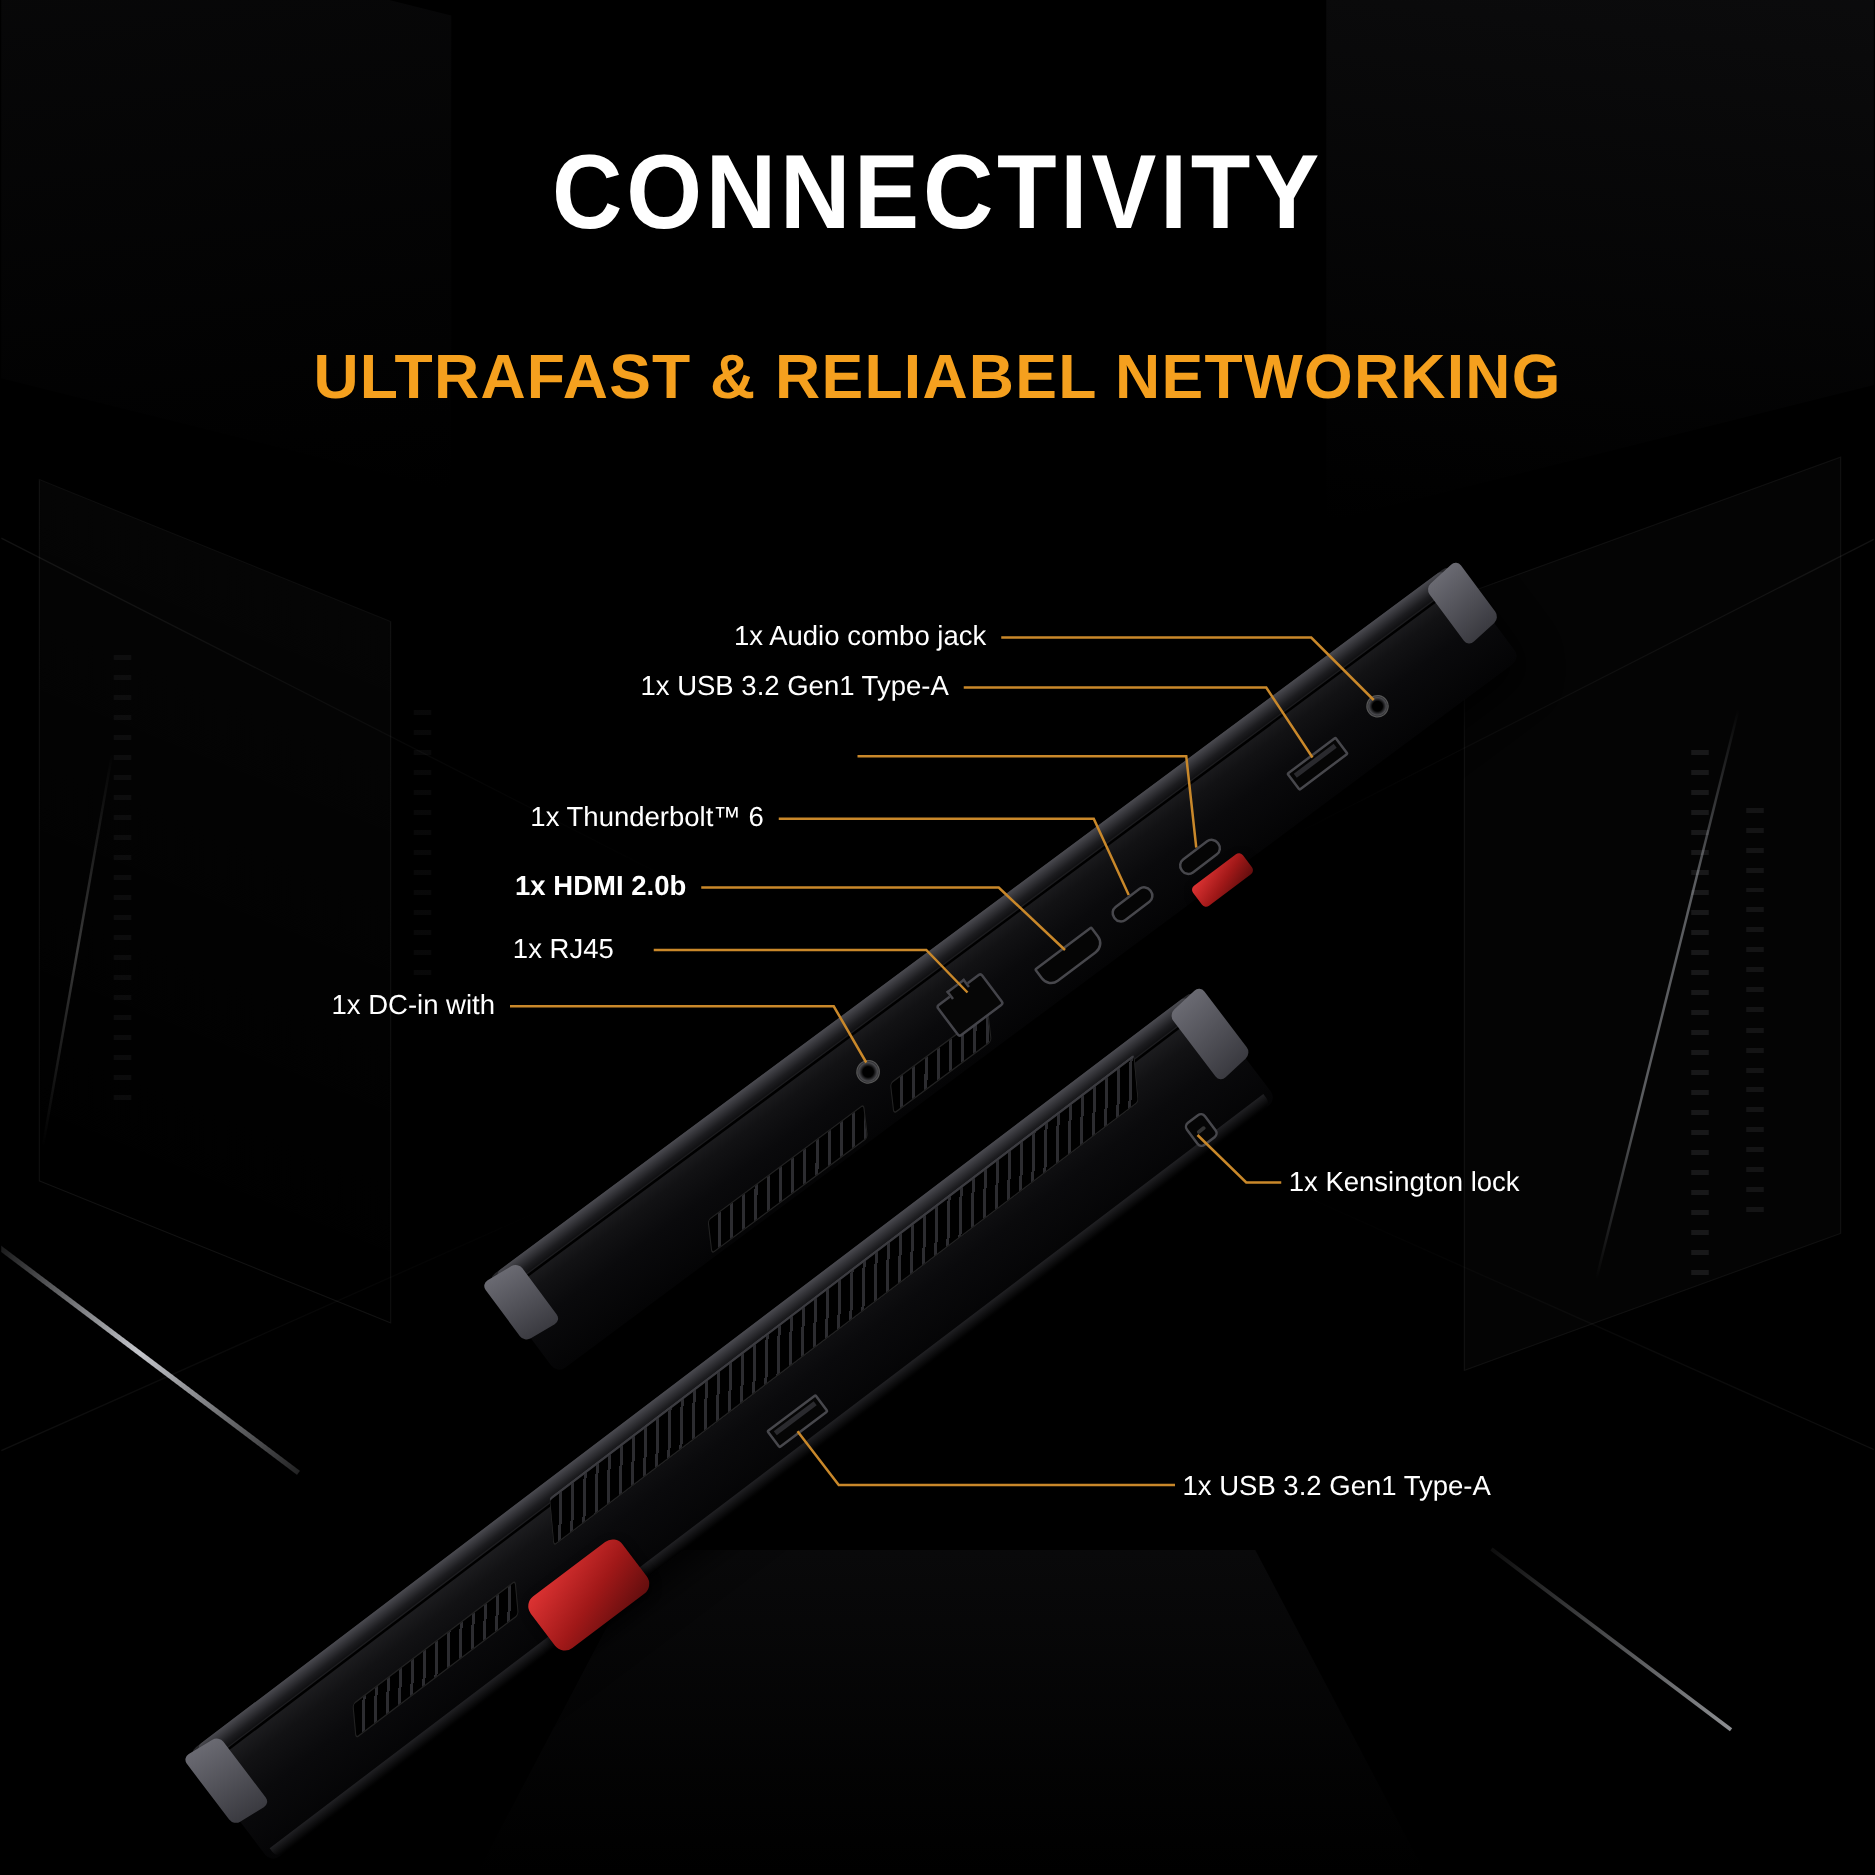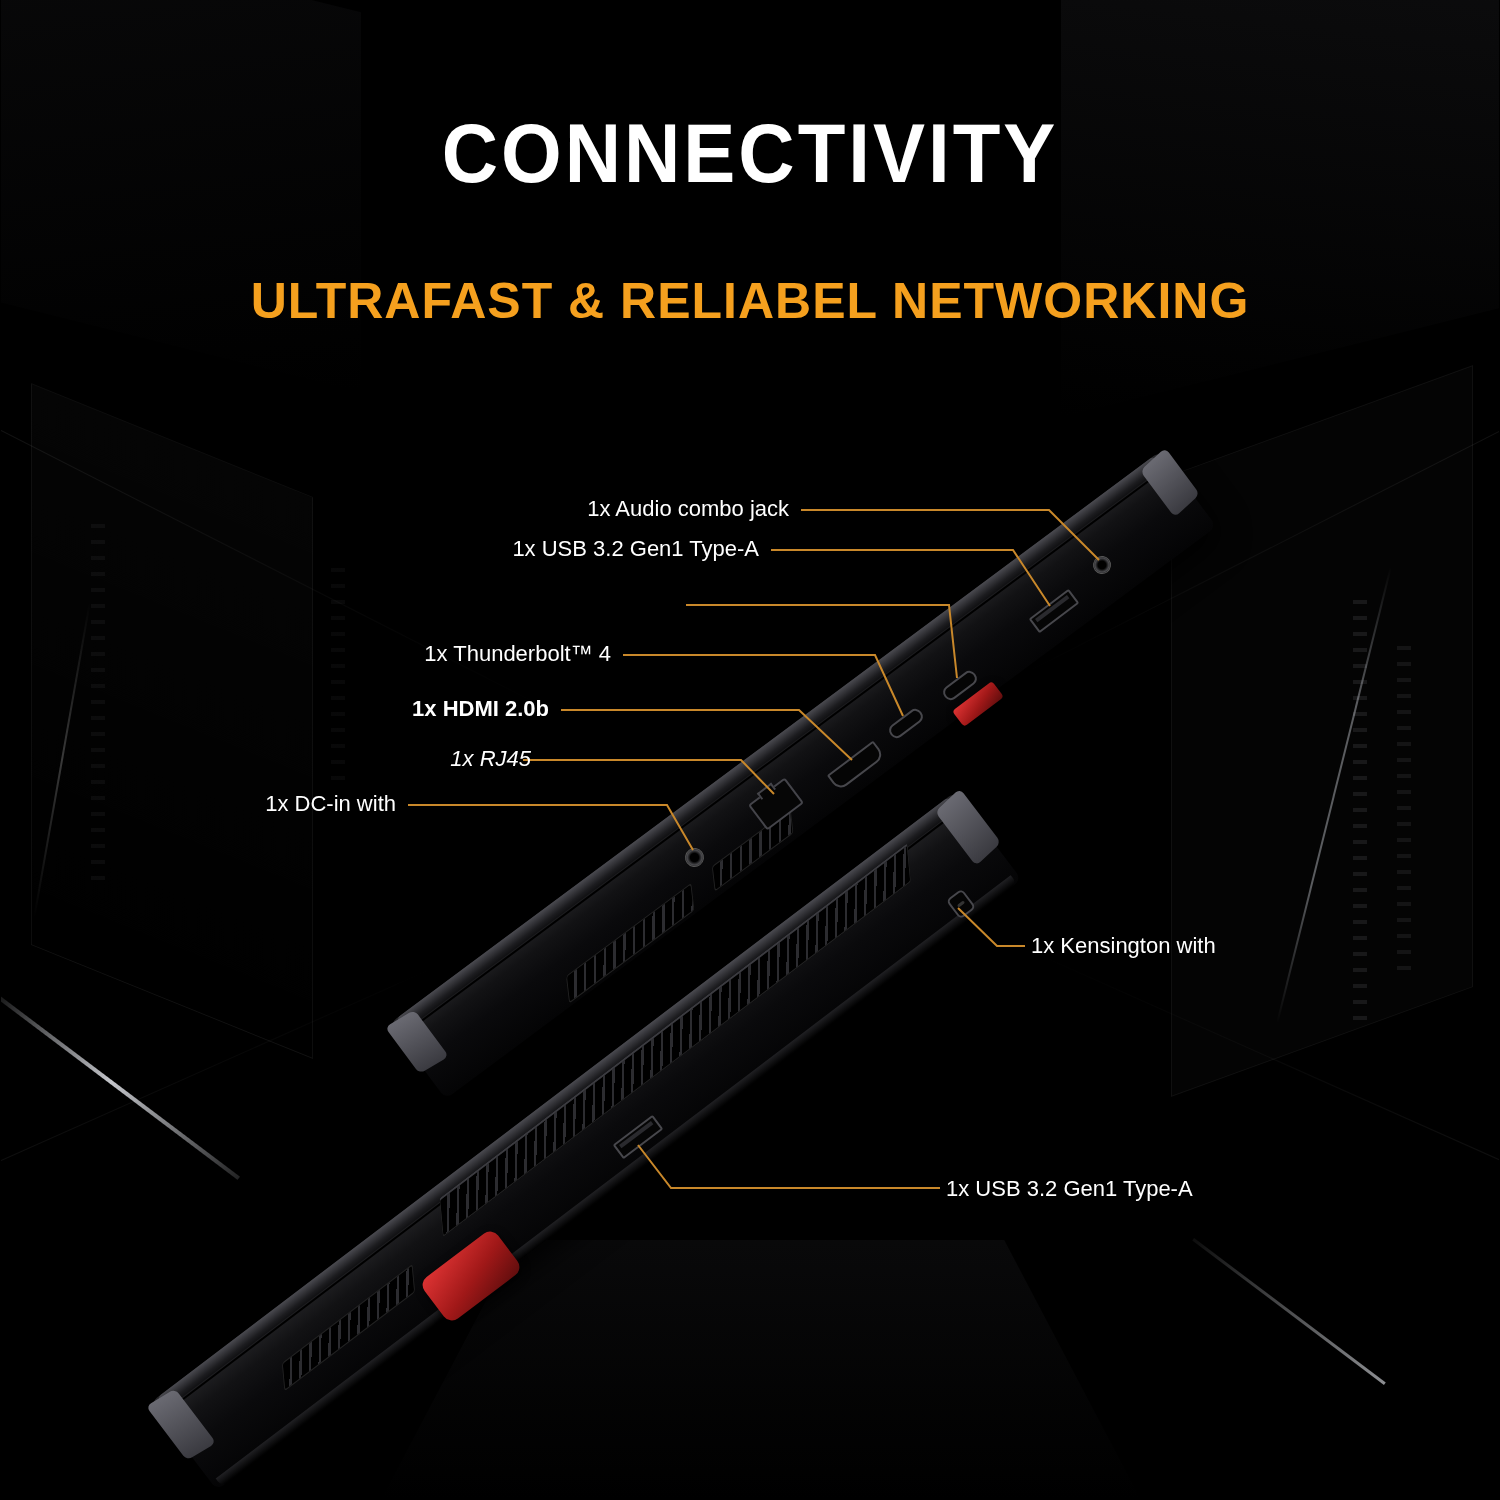--- a/index.html
+++ b/index.html
@@ -110,21 +110,21 @@
   
   .lines { position:absolute; left:0; top:0; z-index:4; pointer-events:none; }
   .callout-line { fill:none; stroke:var(--callout-line,#C9882A); stroke-width:2; }
   .callout { position:absolute; z-index:5; color:var(--label-text,#fff); font-size:22px; white-space:nowrap; }
   .co-right { }
   #co-audio        { right:710px;  top:496px; }
   #co-usb-a-top    { right:740px;  top:536px; }
   #co-usb-c        { right:825px;  top:591px; }
   #co-tb           { right:888px;  top:641px; }
   #co-hdmi         { right:950px;  top:696px;font-weight:bold; }
-  #co-rj45         { right:968px;  top:746px;font-style:italic; }
+  #co-rj45         { right:1008px;  top:746px; }
   #co-dc           { right:1103px; top:791px; }
   #co-kensington   { left:1030px;  top:933px; }
   #co-usb-a-bottom { left:945px;   top:1176px; }
 </style>
 </head>
 <body>
 
 <div class="page">
 
   <div class="bg">
@@ -191,20 +191,20 @@
     <polyline class="callout-line" points="622,655 874,655 902,716"></polyline>
     <polyline class="callout-line" points="560,710 798,710 851,760"></polyline>
     <polyline class="callout-line" points="522,760 740,760 773,794"></polyline>
     <polyline class="callout-line" points="407,805 666,805 692,850"></polyline>
     <polyline class="callout-line" points="957,908 996,946 1024,946"></polyline>
     <polyline class="callout-line" points="637,1145 670,1188 939,1188"></polyline>
   </svg>
 
   <div class="callout co-right" id="co-audio">1x Audio combo jack</div>
   <div class="callout co-right" id="co-usb-a-top">1x USB 3.2 Gen1 Type-A</div>
-  <div class="callout co-right" id="co-tb">1x Thunderbolt™ 4</div>
+  <div class="callout co-right" id="co-tb">1x Thunderbolt™ 6</div>
   <div class="callout co-right" id="co-hdmi">1x HDMI 2.0b</div>
   <div class="callout co-right" id="co-rj45">1x RJ45</div>
   <div class="callout co-right" id="co-dc">1x DC-in with</div>
-  <div class="callout" id="co-kensington">1x Kensington with</div>
+  <div class="callout" id="co-kensington">1x Kensington lock</div>
   <div class="callout" id="co-usb-a-bottom">1x USB 3.2 Gen1 Type-A</div>
 
 </div>
 
 </body></html>

